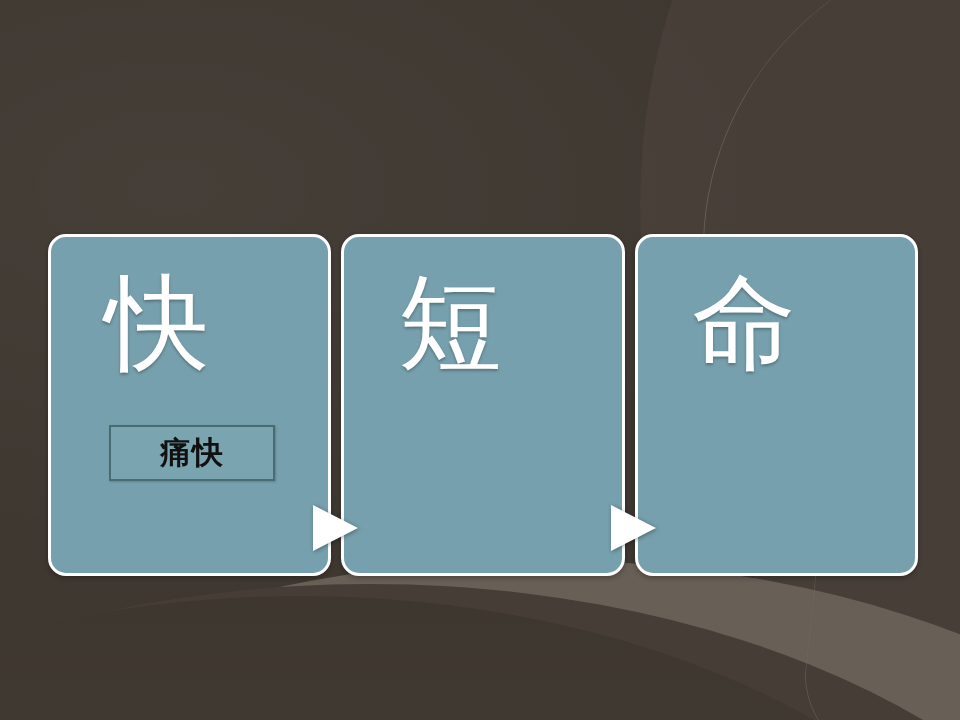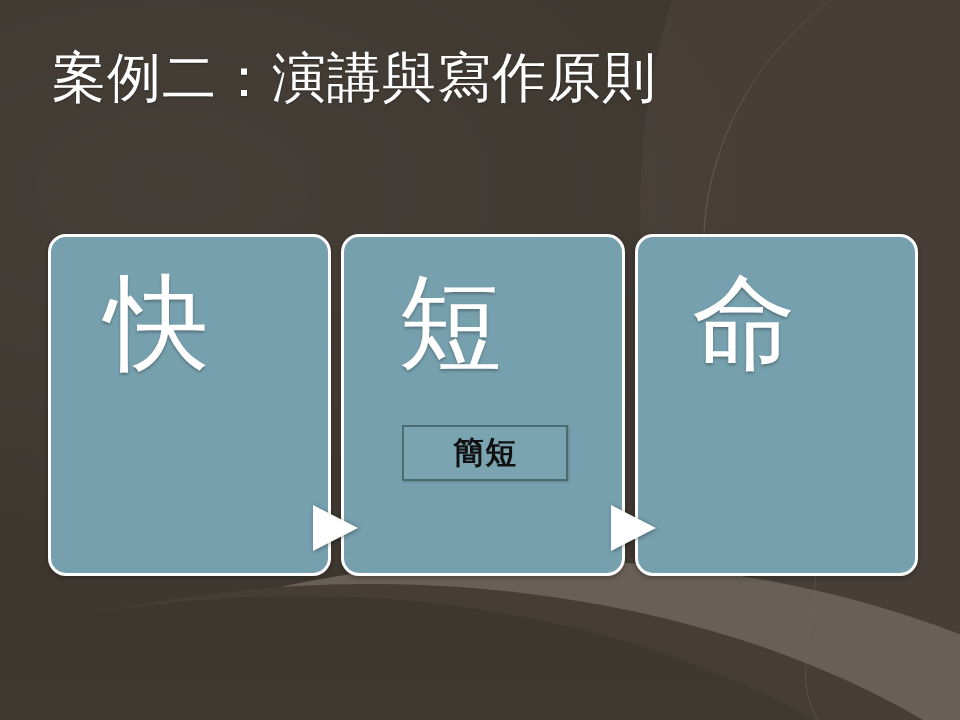--- a/index.html
+++ b/index.html
@@ -140,31 +140,30 @@
   <div class="bg-layer">
     <div class="bg-wedge-right"></div>
     <div class="bg-curve-bottom"></div>
     <div class="bg-curve-bottom-inner"></div>
     <div class="bg-curve-bottom-shade"></div>
     <div class="bg-hairline-top"></div>
     <div class="bg-hairline-bottom"></div>
     <div class="bg-sheen"></div>
   </div>
 
-  <div id="title">案例二：演講與寫作原則</div>
 
   <div id="cards">
 
     <div class="card">
       <div class="card-main-char">快</div>
+      <div class="card-sublabel">痛快</div>
     </div>
 
     <div class="card">
       <div class="card-main-char">短</div>
-      <div class="card-sublabel">簡短</div>
     </div>
 
     <div class="card">
       <div class="card-main-char">命</div>
     </div>
 
   </div>
 
   <div class="arrow" id="arrow-1"></div>
   <div class="arrow" id="arrow-2"></div>

